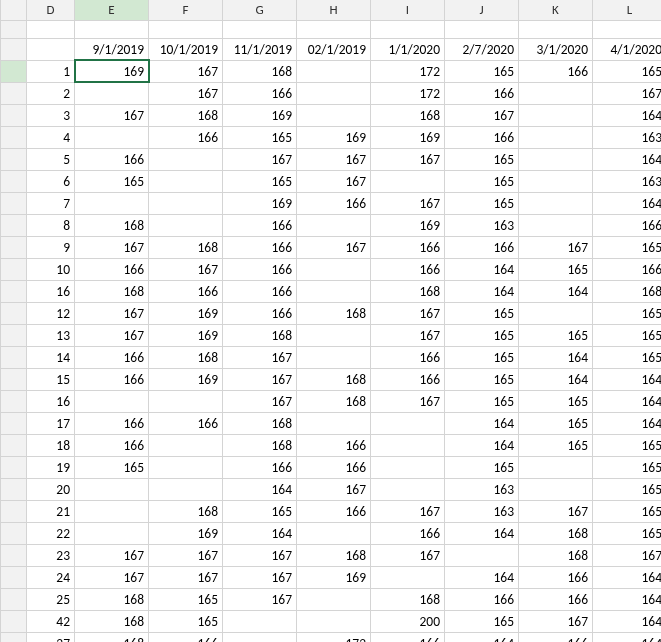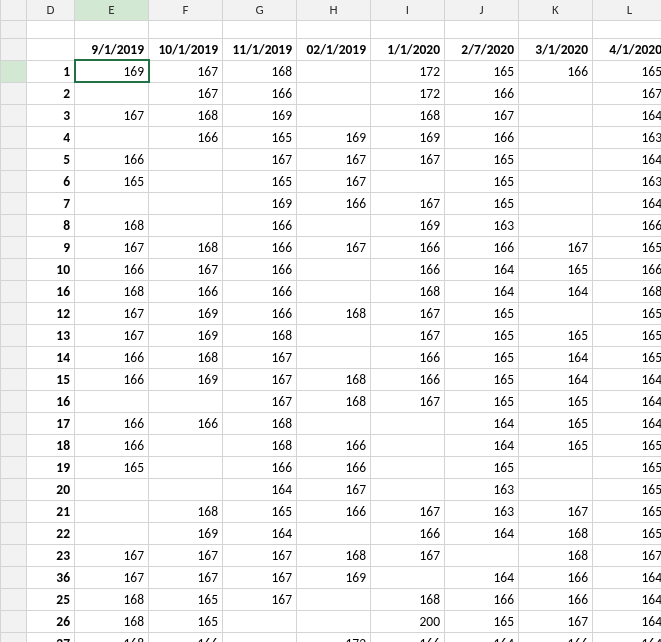--- a/index.html
+++ b/index.html
@@ -39,21 +39,21 @@
   }
   table.sheet td.cell {
     border: 1px solid #d4d4d4;
     padding: 2px 4px;
     height: 18px;
     text-align: right;
     font-size: 13.5px;
     white-space: nowrap;
     overflow: hidden;
   }
-  table.sheet td.cell.bold { font-weight: bold; }
+  table.sheet td.cell.bold { font-weight: normal; }
   table.sheet td.cell.active {
     outline: 2px solid #217346;
     outline-offset: -1px;
     background: #fff;
     position: relative;
   }
   table.sheet tr:first-child th.colhdr.active-col {
     background: #d2e8d2;
   }
   table.sheet td.rowhdr.active-row {
@@ -391,21 +391,21 @@
         <td class="cell databox">167</td>
         <td class="cell databox">167</td>
         <td class="cell databox">168</td>
         <td class="cell databox">167</td>
         <td class="cell databox"></td>
         <td class="cell databox">168</td>
         <td class="cell databox spill-right">167</td>
       </tr>
       <tr>
         <td class="rowhdr"></td>
-        <td class="cell bold">36</td>
+        <td class="cell bold">24</td>
         <td class="cell databox spill-left">167</td>
         <td class="cell databox">167</td>
         <td class="cell databox">167</td>
         <td class="cell databox">169</td>
         <td class="cell databox"></td>
         <td class="cell databox">164</td>
         <td class="cell databox">166</td>
         <td class="cell databox spill-right">164</td>
       </tr>
       <tr>
@@ -415,21 +415,21 @@
         <td class="cell databox">165</td>
         <td class="cell databox">167</td>
         <td class="cell databox"></td>
         <td class="cell databox">168</td>
         <td class="cell databox">166</td>
         <td class="cell databox">166</td>
         <td class="cell databox spill-right">164</td>
       </tr>
       <tr>
         <td class="rowhdr"></td>
-        <td class="cell bold">26</td>
+        <td class="cell bold">42</td>
         <td class="cell databox spill-left">168</td>
         <td class="cell databox">165</td>
         <td class="cell databox"></td>
         <td class="cell databox"></td>
         <td class="cell databox">200</td>
         <td class="cell databox">165</td>
         <td class="cell databox">167</td>
         <td class="cell databox spill-right">164</td>
       </tr>
       <tr>

